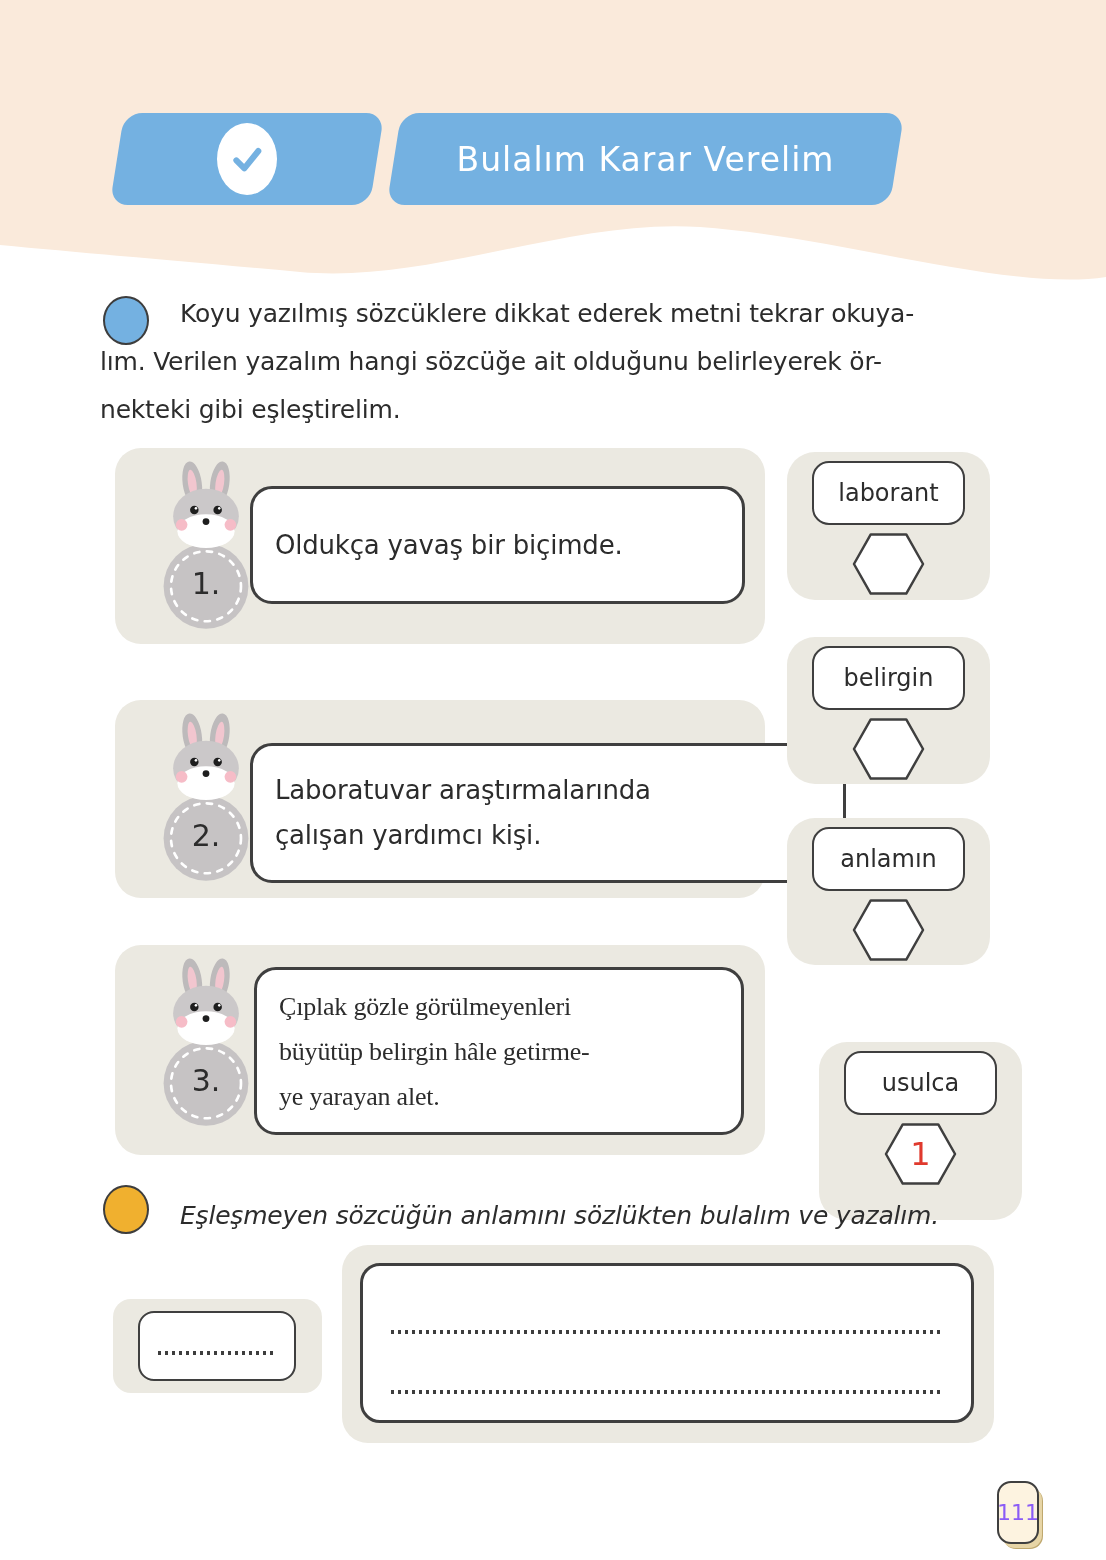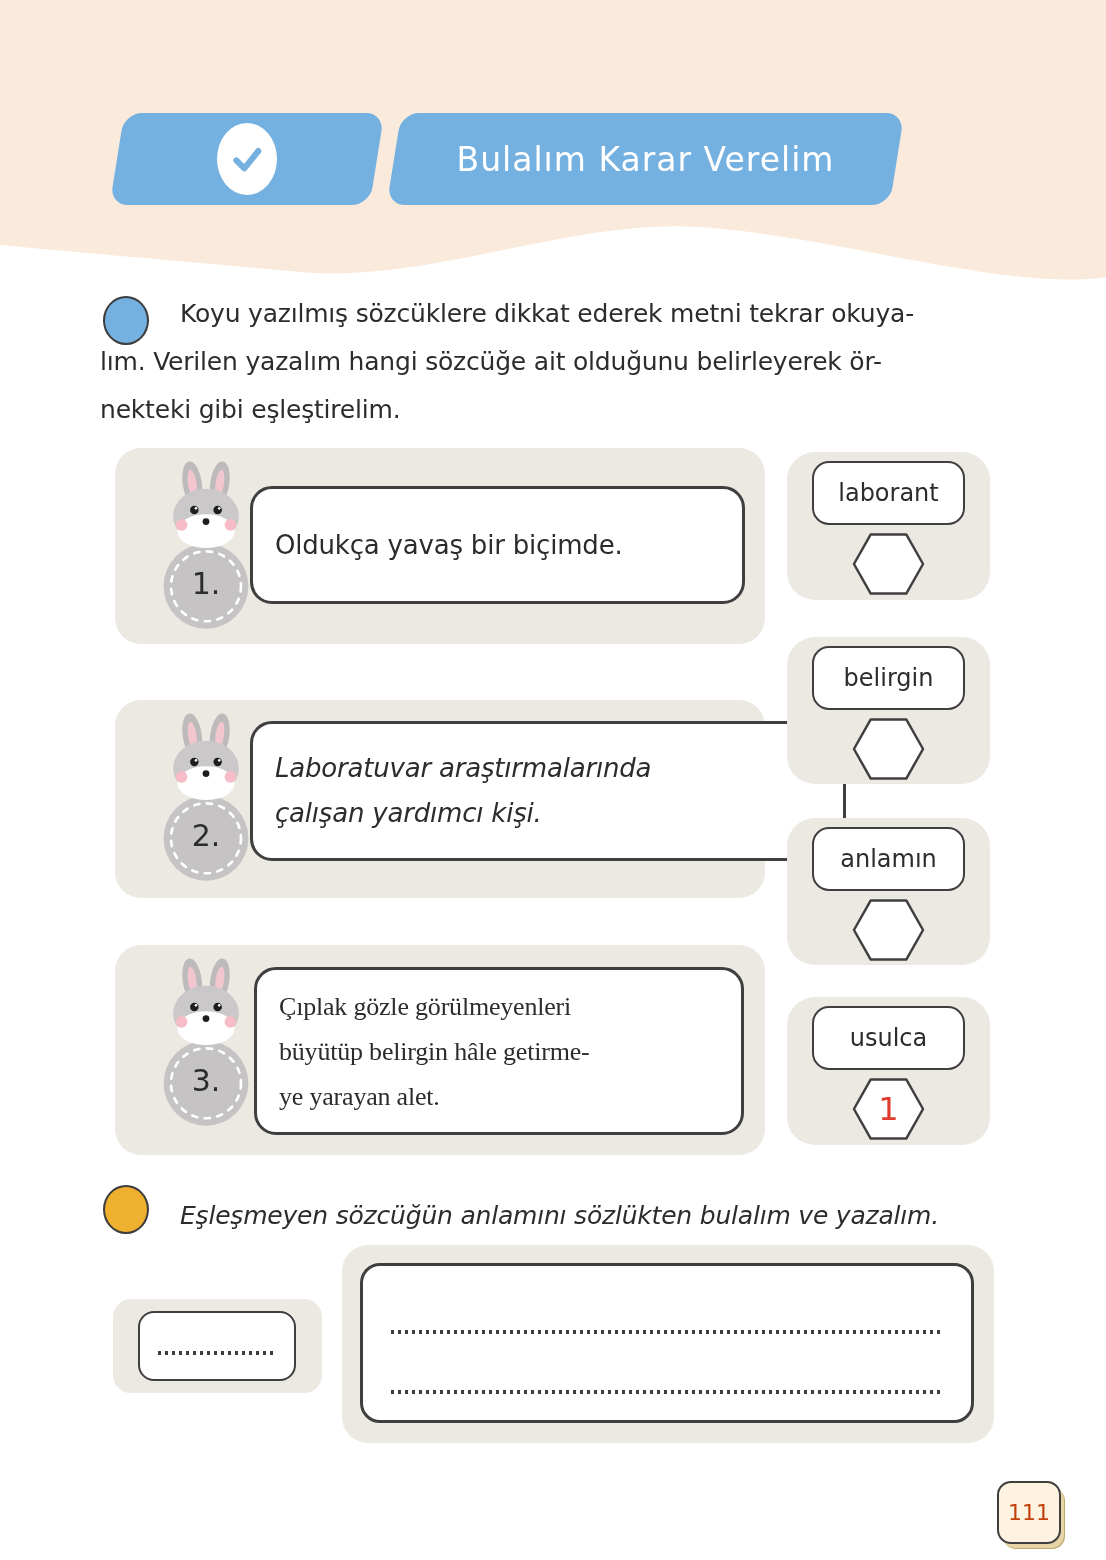--- a/index.html
+++ b/index.html
@@ -48,30 +48,30 @@
   .rabbit { position:absolute; left:38px; top:12px; width:106px; height:172px; }
   .rabbit svg { width:100%; height:100%; display:block; }
   .rabbit-num { position:absolute; left:0; right:0; top:106px; text-align:center;
                 font-size:30px; color:#2c2c2c; }
 
   .def-box { position:absolute; background:#ffffff; border:3px solid #3f3f3f;
              border-radius:22px; display:flex; align-items:center;
              font-size:26px; line-height:45px; white-space:pre-line;
              padding-left:22px; letter-spacing:-0.2px; }
   .def1 { left:135px; top:38px;  width:495px; height:118px; }
-  .def2 { left:135px; top:21px;  width:596px; height:140px;font-style:italic; }
+  .def2 { left:135px; top:43px;  width:596px; height:140px; }
   .def3 { left:139px; top:22px;  width:490px; height:168px;font-family:Liberation Serif, serif; }
 
   
   .word-card { position:absolute; left:787px; width:203px;
                background:#ebe9e1; border-radius:28px; }
   .word1 { top:452px; height:148px; }
   .word2 { top:637px; height:147px; }
   .word3 { top:818px; height:147px; }
-  .word4 { top:997px; height:148px; }
+  .word4 { top:1042px; height:178px;margin-left:32px; }
 
   .word-box { position:absolute; left:25px; top:9px; width:153px; height:64px;
               background:#ffffff; border:2.5px solid #3f3f3f; border-radius:17px;
               display:flex; align-items:center; justify-content:center;
               font-size:24px; }
   .hex { position:absolute; left:64px; top:79px; width:75px; height:66px; }
   .hex svg { width:100%; height:100%; display:block; }
   .hex-num { position:absolute; inset:0; display:flex; align-items:center;
              justify-content:center; font-size:32px; color:#e0392d; }
 
@@ -84,25 +84,25 @@
               background:#ebe9e1; border-radius:26px; }
   .big-box { position:absolute; left:18px; top:18px; width:614px; height:160px;
              background:#ffffff; border:3px solid #3f3f3f; border-radius:20px; }
   .dotline { position:absolute; height:4px;
              background-image:repeating-linear-gradient(90deg,#3d3d3d 0 3px,transparent 3px 7px); }
   .dot-small { left:18px; right:18px; top:38px; }
   .dot-big1  { left:28px; right:28px; top:64px; }
   .dot-big2  { left:28px; right:28px; top:124px; }
 
   
-  .page-badge { position:absolute; left:997px; top:1481px; width:64px; height:63px;
+  .page-badge { position:absolute; left:997px; top:1481px; width:42px; height:63px;
                 background:#fdf3e0; border:2.5px solid #3f3f3f; border-radius:14px;
                 box-shadow:4px 5px 0 -1px #e7d5a6, 5px 6px 0 -1px #bfa86e;
                 display:flex; align-items:center; justify-content:center;
-                font-size:22px; color:#c2410c; }
+                font-size:22px; color:#8b5cf6; }
 </style>
 </head>
 <body>
 
 <div class="page">
 
   <svg class="peach-wave" viewBox="0 0 1106 310" preserveAspectRatio="none">
     <path d="M0,0 H1106 V277 C1010,292 840,237 700,227 C570,218 430,284 300,272 C190,262 85,253 0,245 Z" fill="#faeadb"></path>
   </svg>
 

